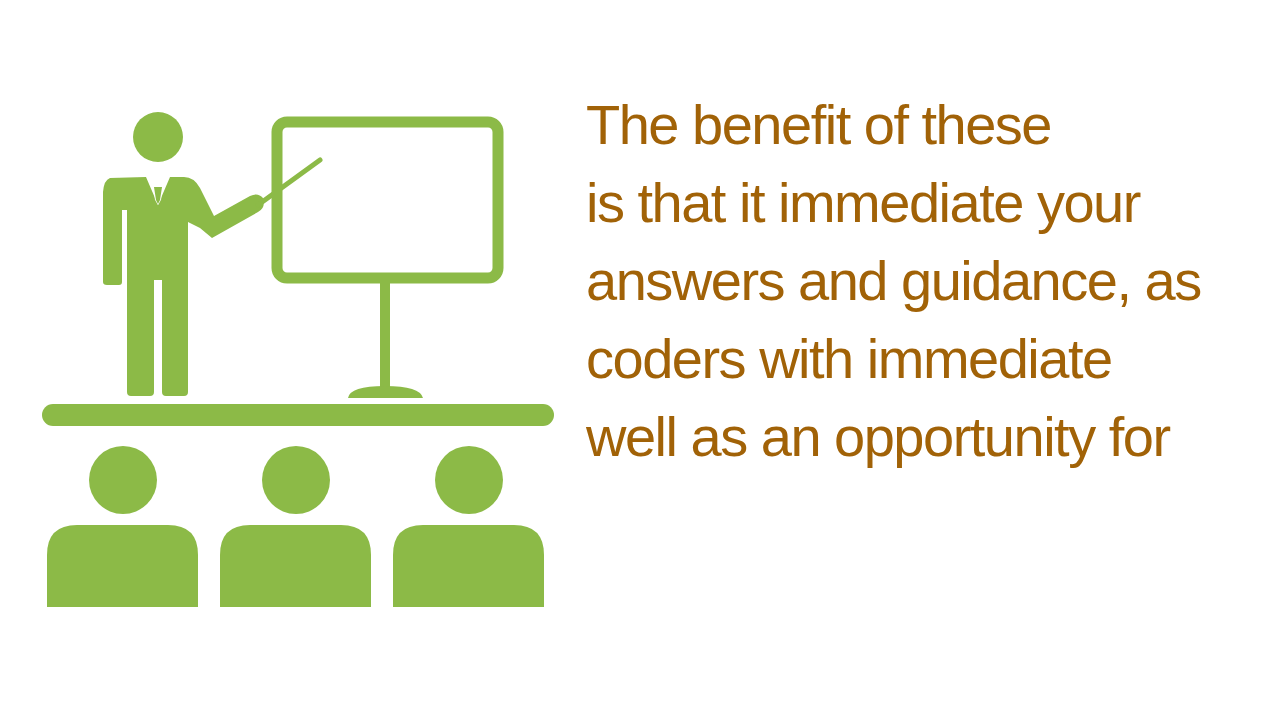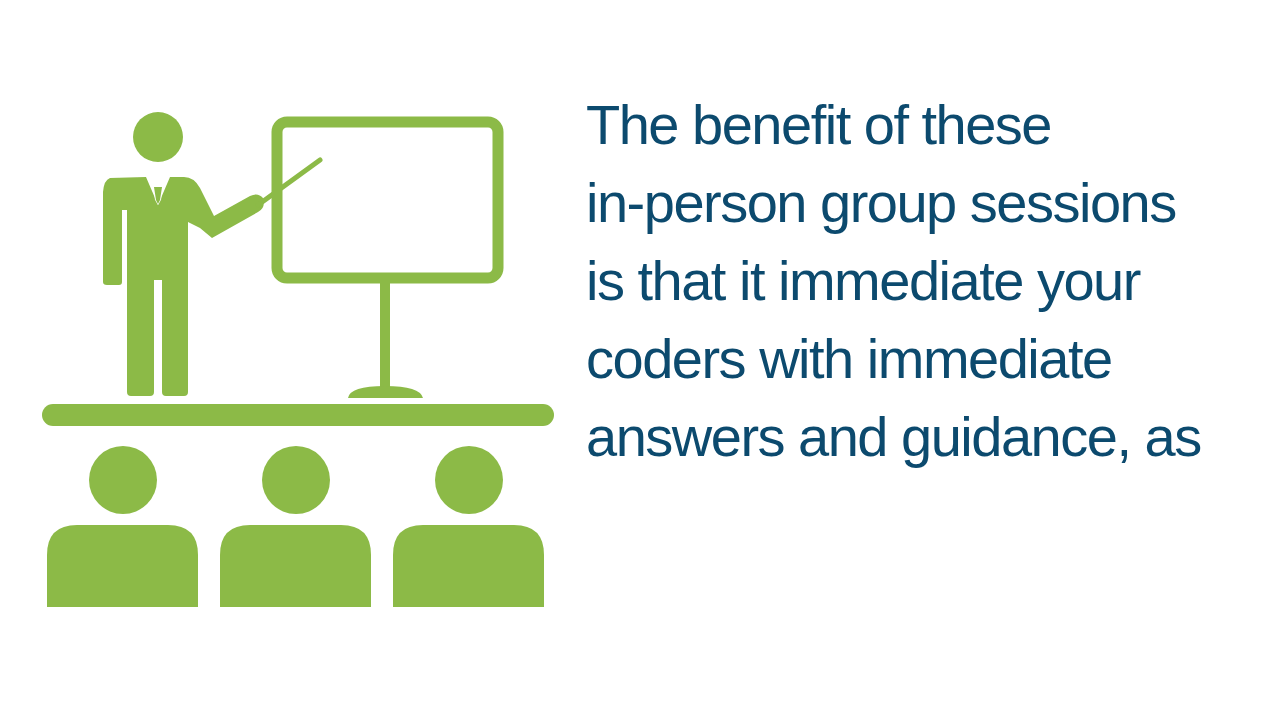--- a/index.html
+++ b/index.html
@@ -3,21 +3,21 @@
 <meta charset="utf-8">
 <style>
   html, body { margin:0; padding:0; }
   body {
     width:1280px; height:720px; background:#ffffff; position:relative; overflow:hidden;
     font-family: "Liberation Sans", "DejaVu Sans", sans-serif;
   }
   .illustration { position:absolute; left:0; top:0; width:580px; height:720px; }
   .quote {
     position:absolute; left:586px; top:86px; width:680px;
-    color:#0c4a6e; font-size:56px; line-height:78px; letter-spacing:-1.5px;
+    color:#a16207; font-size:56px; line-height:78px; letter-spacing:-1.5px;
     font-weight:normal;
   }
   .quote .line { display:block; white-space:nowrap; }
 </style>
 </head>
 <body>
 
 <svg class="illustration" viewBox="0 0 580 720" xmlns="http://www.w3.org/2000/svg">
   <g fill="#8cba47">
 
@@ -45,17 +45,17 @@
     <path d="M47,607 L47,555 Q47,525 77,525 L168,525 Q198,525 198,555 L198,607 Z"></path>
     <circle cx="296" cy="480" r="34"></circle>
     <path d="M220,607 L220,555 Q220,525 250,525 L341,525 Q371,525 371,555 L371,607 Z"></path>
     <circle cx="469" cy="480" r="34"></circle>
     <path d="M393,607 L393,555 Q393,525 423,525 L514,525 Q544,525 544,555 L544,607 Z"></path>
   </g>
 </svg>
 
 <div class="quote">
   <span class="line">The benefit of these</span>
-  <span class="line">in-person group sessions</span>
   <span class="line">is that it immediate your</span>
+  <span class="line">answers and guidance, as</span>
   <span class="line">coders with immediate</span>
-  <span class="line">answers and guidance, as</span>
+  <span class="line">well as an opportunity for</span>
 </div>
 
 </body></html>

